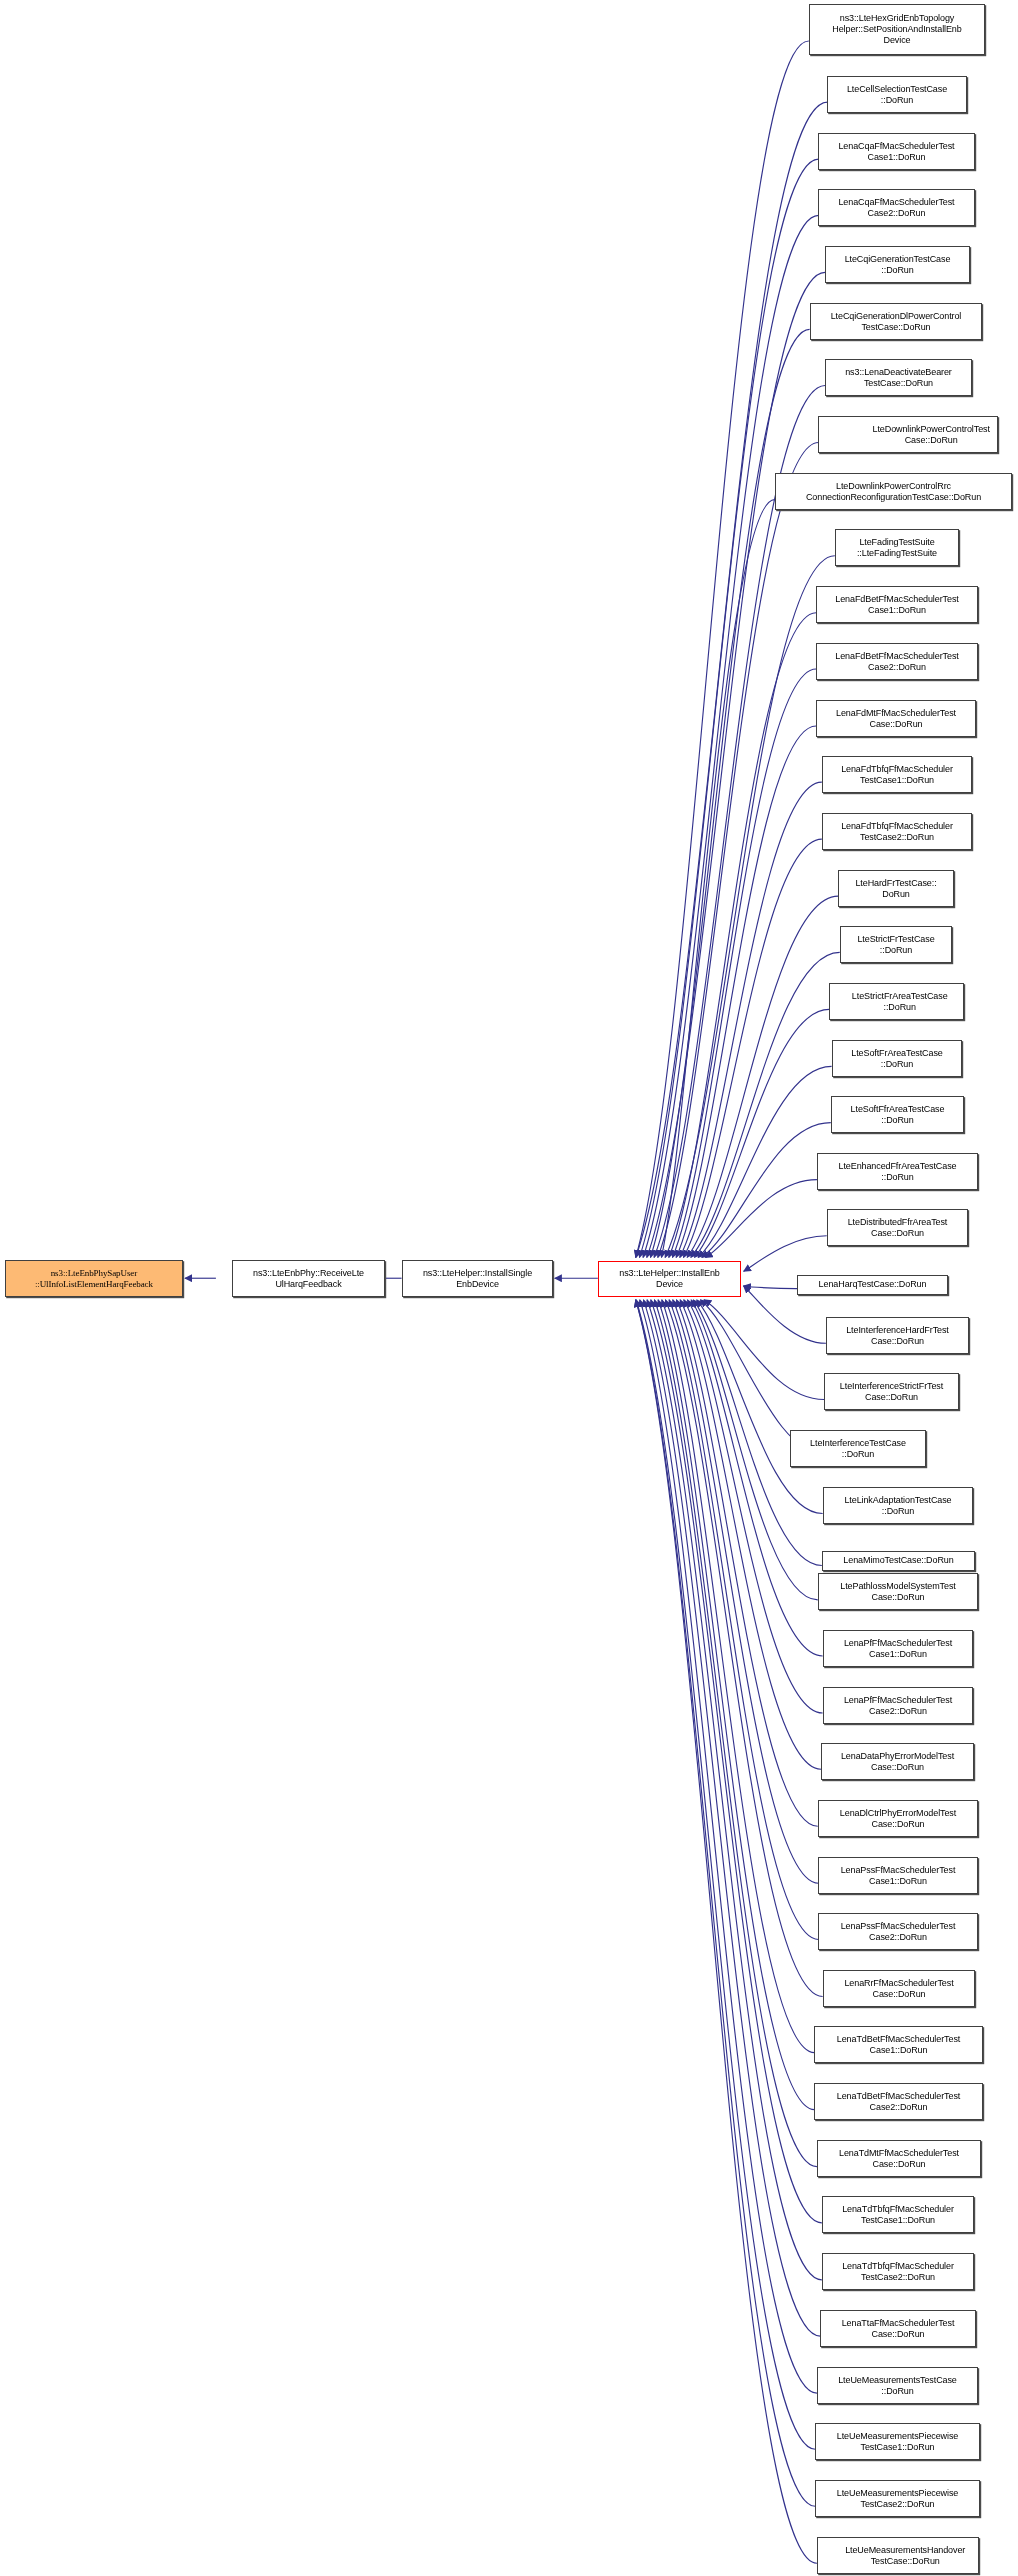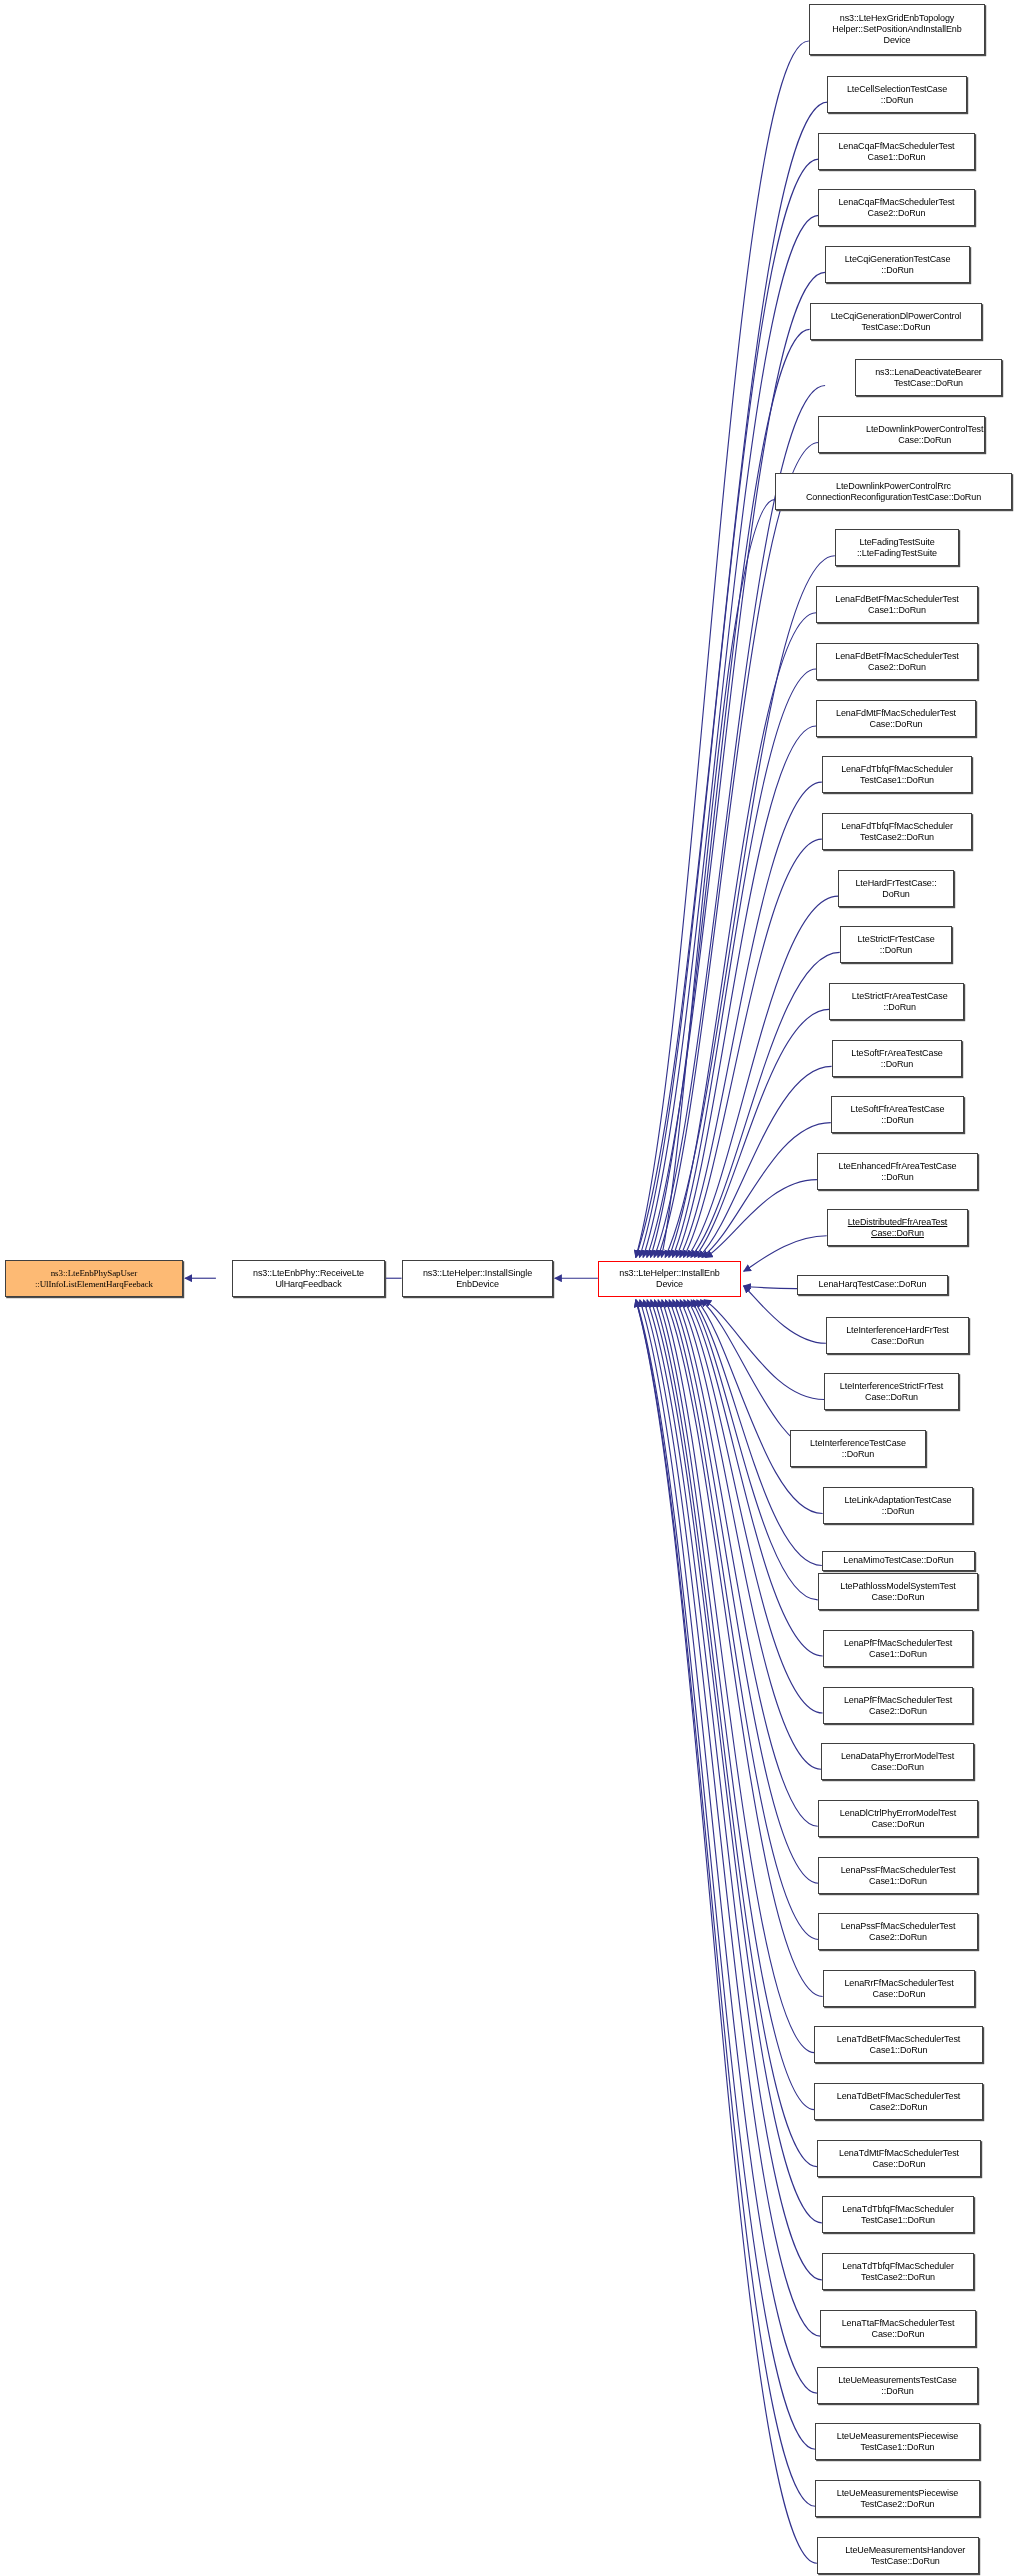--- a/index.html
+++ b/index.html
@@ -130,23 +130,23 @@
     <div class="node" style="left: 827px; top: 76px; width: 140px; height: 37px;">LteCellSelectionTestCase
 ::DoRun</div>
     <div class="node" style="left: 818px; top: 133px; width: 157px; height: 37px;">LenaCqaFfMacSchedulerTest
 Case1::DoRun</div>
     <div class="node" style="left: 818px; top: 189px; width: 157px; height: 37px;">LenaCqaFfMacSchedulerTest
 Case2::DoRun</div>
     <div class="node" style="left: 825px; top: 246px; width: 145px; height: 37px;">LteCqiGenerationTestCase
 ::DoRun</div>
     <div class="node" style="left: 810px; top: 303px; width: 172px; height: 37px;">LteCqiGenerationDlPowerControl
 TestCase::DoRun</div>
-    <div class="node" style="left: 825px; top: 359px; width: 147px; height: 37px; margin-left: 30px;">ns3::LenaDeactivateBearer
+    <div class="node" style="left: 825px; top: 359px; width: 147px; height: 37px;">ns3::LenaDeactivateBearer
 TestCase::DoRun</div>
-    <div class="node" style="left: 818px; top: 416px; width: 167px; height: 37px; padding-left: 48px;">LteDownlinkPowerControlTest
+    <div class="node" style="left: 818px; top: 416px; width: 180px; height: 37px; padding-left: 48px;">LteDownlinkPowerControlTest
 Case::DoRun</div>
     <div class="node" style="left: 775px; top: 473px; width: 237px; height: 37px;">LteDownlinkPowerControlRrc
 ConnectionReconfigurationTestCase::DoRun</div>
     <div class="node" style="left: 835px; top: 529px; width: 124px; height: 37px;">LteFadingTestSuite
 ::LteFadingTestSuite</div>
     <div class="node" style="left: 816px; top: 586px; width: 162px; height: 37px;">LenaFdBetFfMacSchedulerTest
 Case1::DoRun</div>
     <div class="node" style="left: 816px; top: 643px; width: 162px; height: 37px;">LenaFdBetFfMacSchedulerTest
 Case2::DoRun</div>
     <div class="node" style="left: 816px; top: 700px; width: 160px; height: 37px;">LenaFdMtFfMacSchedulerTest
@@ -160,21 +160,21 @@
     <div class="node" style="left: 840px; top: 926px; width: 112px; height: 37px;">LteStrictFrTestCase
 ::DoRun</div>
     <div class="node" style="left: 829px; top: 983px; width: 135px; height: 37px; padding-left: 8px;">LteStrictFrAreaTestCase
 ::DoRun</div>
     <div class="node" style="left: 832px; top: 1040px; width: 130px; height: 37px;">LteSoftFrAreaTestCase
 ::DoRun</div>
     <div class="node" style="left: 831px; top: 1096px; width: 133px; height: 37px;">LteSoftFfrAreaTestCase
 ::DoRun</div>
     <div class="node" style="left: 817px; top: 1153px; width: 161px; height: 37px;">LteEnhancedFfrAreaTestCase
 ::DoRun</div>
-    <div class="node" style="left: 827px; top: 1209px; width: 141px; height: 37px; text-decoration: underline;">LteDistributedFfrAreaTest
+    <div class="node" style="left: 827px; top: 1209px; width: 141px; height: 37px;">LteDistributedFfrAreaTest
 Case::DoRun</div>
     <div class="node" style="left: 797px; top: 1275px; width: 151px; height: 19.5px;">LenaHarqTestCase::DoRun</div>
     <div class="node" style="left: 826px; top: 1317px; width: 143px; height: 37px;">LteInterferenceHardFrTest
 Case::DoRun</div>
     <div class="node" style="left: 824px; top: 1373px; width: 135px; height: 37px;">LteInterferenceStrictFrTest
 Case::DoRun</div>
     <div class="node" style="left: 790px; top: 1430px; width: 136px; height: 37px;">LteInterferenceTestCase
 ::DoRun</div>
     <div class="node" style="left: 823px; top: 1487px; width: 150px; height: 37px;">LteLinkAdaptationTestCase
 ::DoRun</div>

